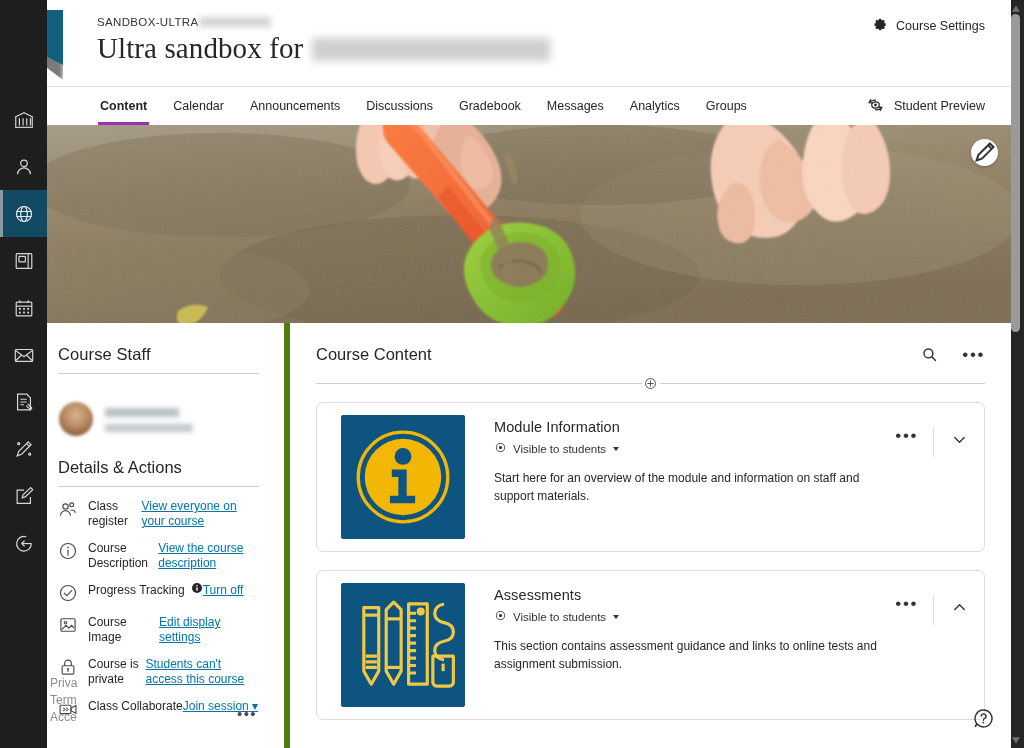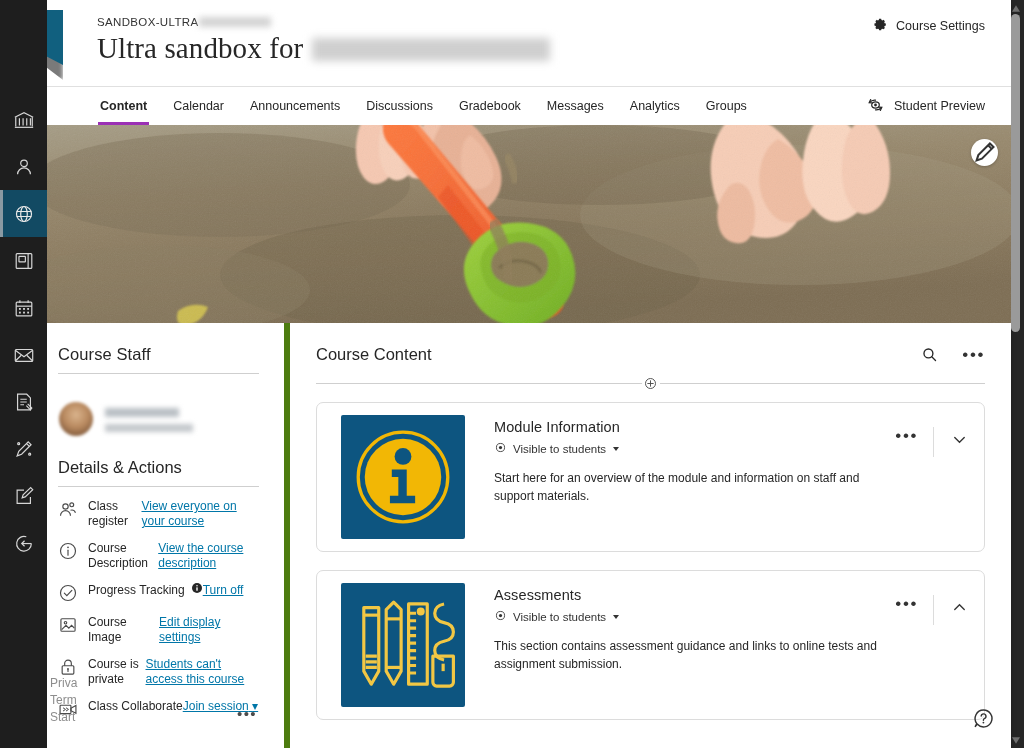--- a/index.html
+++ b/index.html
@@ -407,21 +407,21 @@
               <path d="M12.6 9.6 L9.5 12.6 L12.6 15.6"></path>
           </svg>
         </span>
       </div>
 
     </div>
 
     <div class="rail-foot">
       <div>Priva</div>
       <div>Term</div>
-      <div>Start</div>
+      <div>Acce</div>
     </div>
   </div>
 
   <div class="panel">
 
     <div class="ribbon-shadow"></div>
     <div class="ribbon">
       <span>
         <svg width="16" height="16" viewBox="0 0 24 24" fill="none" stroke="#ffffff" stroke-width="2.2" stroke-linecap="round">
           <path d="M5 5 L19 19 M19 5 L5 19"></path>

